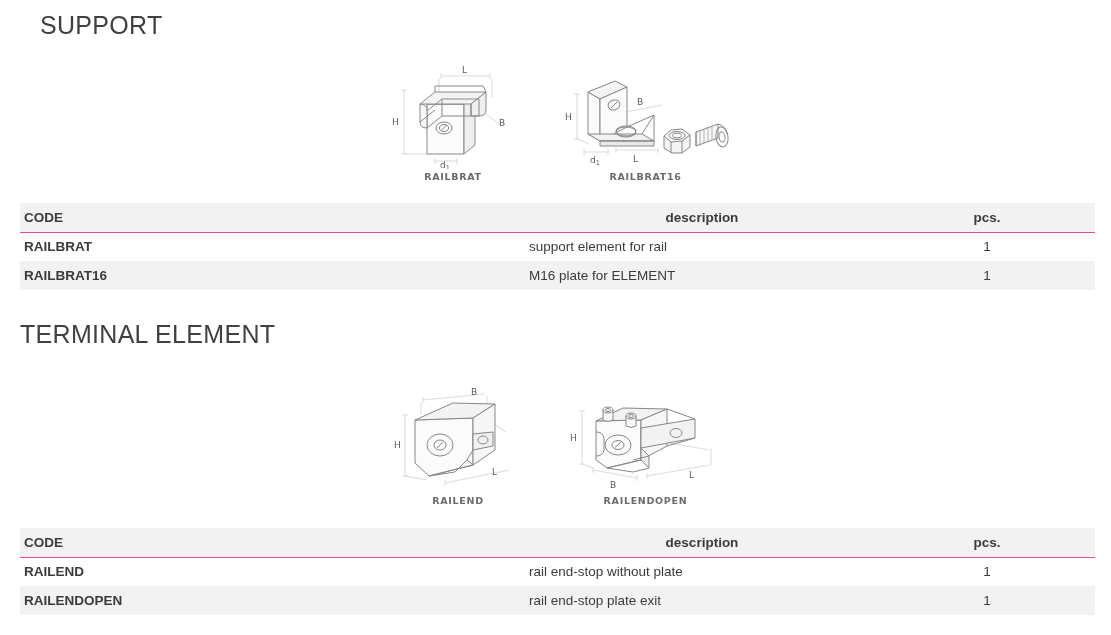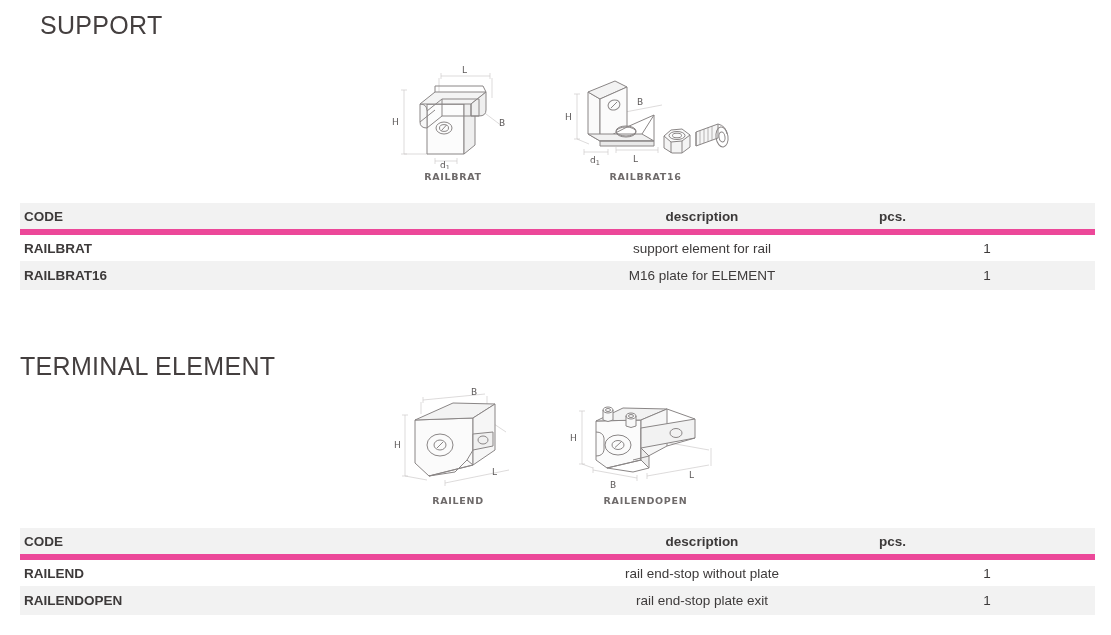--- a/index.html
+++ b/index.html
@@ -15,21 +15,21 @@
 
   .section-title {
     font-size: 25px;
     font-weight: 400;
     letter-spacing: 0.3px;
     color: #443f3f;
     margin: 0;
     padding-left: 20px;
   }
   #title-support { position: absolute; left: 0; top: 11px; margin-left: 20px; }
-  #title-terminal { position: absolute; left: 0; top: 352px; padding-left: 20px; }
+  #title-terminal { position: absolute; left: 0; top: 320px; padding-left: 20px; }
 
   
   .figures {
     position: absolute;
     left: 0; width: 1111px;
     display: flex;
     justify-content: center;
     align-items: flex-end;
     gap: 30px;
   }
@@ -58,35 +58,35 @@
   }
   #table-1 { top: 203px; }
   #table-2 { top: 528px; }
 
   table.parts thead th {
     background: #f2f2f2;
     font-weight: 700;
     color: #3d3a3a;
     height: 29px;
     padding: 0 0 0 4px;
-    border-bottom: 6px solid #ec4899;
+    border-bottom: 1px solid #ec4899;
     font-size: 13.5px;
   }
   table.parts thead th.c-code { text-align: left; padding-left: 4px; }
   table.parts thead th.c-desc { text-align: center; }
-  table.parts thead th.c-pcs  { text-align: left; }
+  table.parts thead th.c-pcs  { text-align: center; }
 
   table.parts tbody td {
     height: 29px;
     padding: 0 0 0 4px;
     color: #3d3a3a;
     font-weight: 400;
   }
   table.parts tbody td.c-code { text-align: left; font-weight: 700; }
-  table.parts tbody td.c-desc { text-align: center; }
+  table.parts tbody td.c-desc { }
   table.parts tbody td.c-pcs  { text-align: center; }
   table.parts tbody tr.odd  td { background: #ffffff; }
   table.parts tbody tr.even td { background: #f2f2f2; }
 
   col.w-code { width: 505px; }
   col.w-desc { width: 350px; }
   col.w-pcs  { width: 220px; }
 
   .dim-label {
     font-family: "DejaVu Sans", sans-serif;

